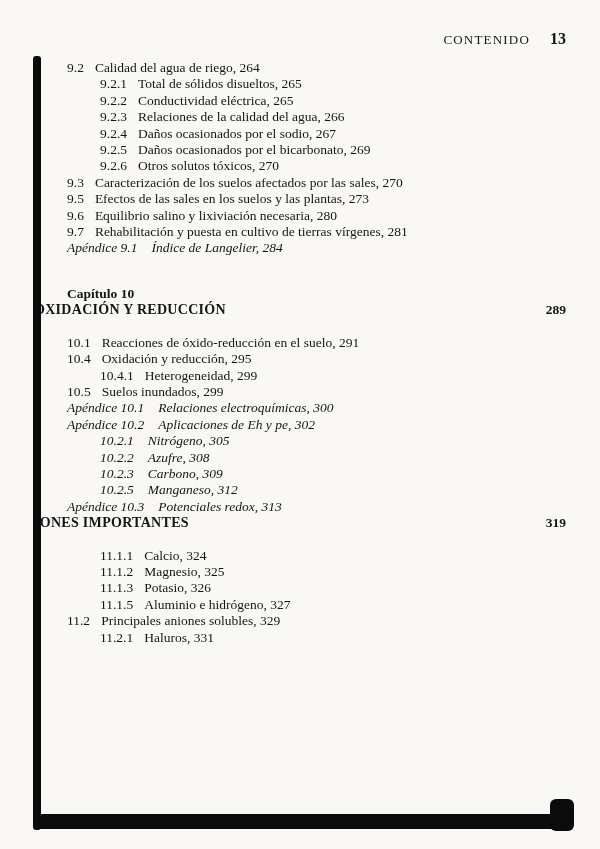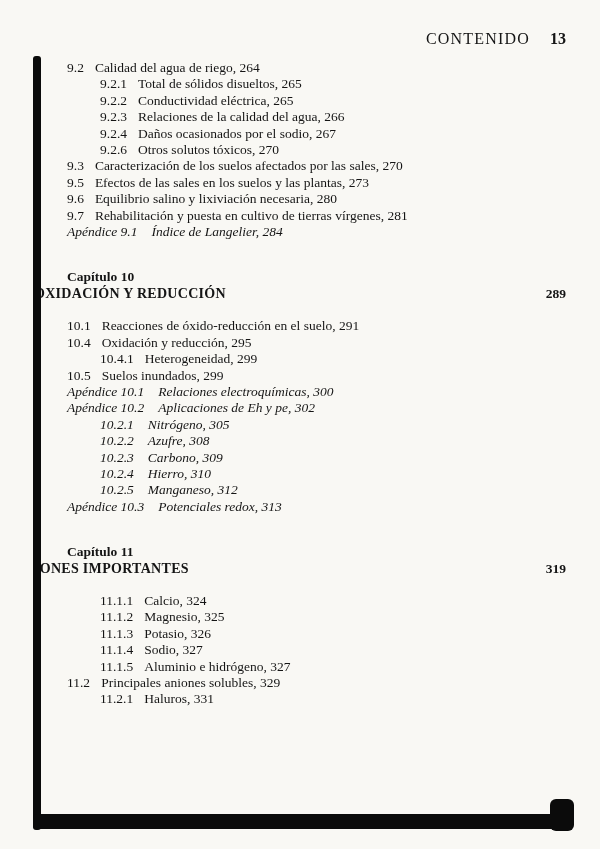--- a/index.html
+++ b/index.html
@@ -24,21 +24,21 @@
   .scan-corner{
     position:absolute;left:550px;top:799px;width:24px;height:32px;
     background:#0b0b0b;border-radius:6px;z-index:6;
   }
   
   .header{
     position:absolute;top:30px;right:34px;z-index:2;
     display:flex;align-items:baseline;gap:20px;
   }
   .header .label{
-    font-size:16px;letter-spacing:1.2px;font-weight:400;
+    font-size:13px;letter-spacing:1.2px;font-weight:400;
   }
   .header .pagenum{
     font-size:16px;font-weight:700;
   }
   
   .content{
     position:absolute;left:44px;top:60px;width:522px;z-index:2;
   }
   .row{
     font-size:13.5px;line-height:16.4px;white-space:nowrap;
@@ -70,50 +70,48 @@
     <span class="label">CONTENIDO</span>
     <span class="pagenum">13</span>
   </div>
 
   <div class="content">
       <div class="row ind1"><span class="num">9.2</span><span class="text">Calidad del agua de riego, 264</span></div>
       <div class="row ind2"><span class="num">9.2.1</span><span class="text">Total de sólidos disueltos, 265</span></div>
       <div class="row ind2"><span class="num">9.2.2</span><span class="text">Conductividad eléctrica, 265</span></div>
       <div class="row ind2"><span class="num">9.2.3</span><span class="text">Relaciones de la calidad del agua, 266</span></div>
       <div class="row ind2"><span class="num">9.2.4</span><span class="text">Daños ocasionados por el sodio, 267</span></div>
+      <div class="row ind2"><span class="num">9.2.5</span><span class="text">Daños ocasionados por el bicarbonato, 269</span></div>
       <div class="row ind2"><span class="num">9.2.6</span><span class="text">Otros solutos tóxicos, 270</span></div>
       <div class="row ind1"><span class="num">9.3</span><span class="text">Caracterización de los suelos afectados por las sales, 270</span></div>
       <div class="row ind1"><span class="num">9.5</span><span class="text">Efectos de las sales en los suelos y las plantas, 273</span></div>
       <div class="row ind1"><span class="num">9.6</span><span class="text">Equilibrio salino y lixiviación necesaria, 280</span></div>
       <div class="row ind1"><span class="num">9.7</span><span class="text">Rehabilitación y puesta en cultivo de tierras vírgenes, 281</span></div>
       <div class="row appendix ind1"><span class="num">Apéndice 9.1</span><span class="text">Índice de Langelier, 284</span></div>
       <div class="row chapter-label">Capítulo 10</div>
       <div class="row chapter-title">
         <span class="ctext">OXIDACIÓN Y REDUCCIÓN</span>
         <span class="cpage">289</span>
       </div>
       <div class="row ind1"><span class="num">10.1</span><span class="text">Reacciones de óxido-reducción en el suelo, 291</span></div>
       <div class="row ind1"><span class="num">10.4</span><span class="text">Oxidación y reducción, 295</span></div>
       <div class="row ind2"><span class="num">10.4.1</span><span class="text">Heterogeneidad, 299</span></div>
       <div class="row ind1"><span class="num">10.5</span><span class="text">Suelos inundados, 299</span></div>
       <div class="row appendix ind1"><span class="num">Apéndice 10.1</span><span class="text">Relaciones electroquímicas, 300</span></div>
       <div class="row appendix ind1"><span class="num">Apéndice 10.2</span><span class="text">Aplicaciones de Eh y pe, 302</span></div>
       <div class="row appendix ind2"><span class="num">10.2.1</span><span class="text">Nitrógeno, 305</span></div>
       <div class="row appendix ind2"><span class="num">10.2.2</span><span class="text">Azufre, 308</span></div>
       <div class="row appendix ind2"><span class="num">10.2.3</span><span class="text">Carbono, 309</span></div>
-      <div class="row appendix ind2"><span class="num">10.2.4</span><span class="text">Hierro, 310</span></div>
       <div class="row appendix ind2"><span class="num">10.2.5</span><span class="text">Manganeso, 312</span></div>
       <div class="row appendix ind1"><span class="num">Apéndice 10.3</span><span class="text">Potenciales redox, 313</span></div>
-      <div class="row chapter-label">Capítulo 11</div>
       <div class="row chapter-title">
         <span class="ctext">IONES IMPORTANTES</span>
         <span class="cpage">319</span>
       </div>
       <div class="row ind2"><span class="num">11.1.1</span><span class="text">Calcio, 324</span></div>
       <div class="row ind2"><span class="num">11.1.2</span><span class="text">Magnesio, 325</span></div>
       <div class="row ind2"><span class="num">11.1.3</span><span class="text">Potasio, 326</span></div>
-      <div class="row ind2"><span class="num">11.1.4</span><span class="text">Sodio, 327</span></div>
       <div class="row ind2"><span class="num">11.1.5</span><span class="text">Aluminio e hidrógeno, 327</span></div>
       <div class="row ind1"><span class="num">11.2</span><span class="text">Principales aniones solubles, 329</span></div>
       <div class="row ind2"><span class="num">11.2.1</span><span class="text">Haluros, 331</span></div>
     </div>
 
 </div>
 
 </body></html>

